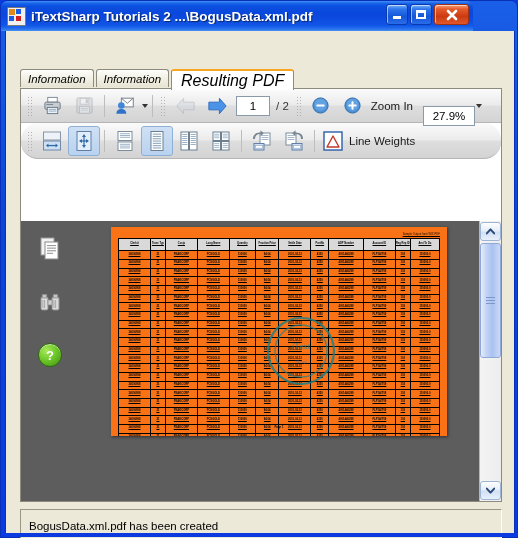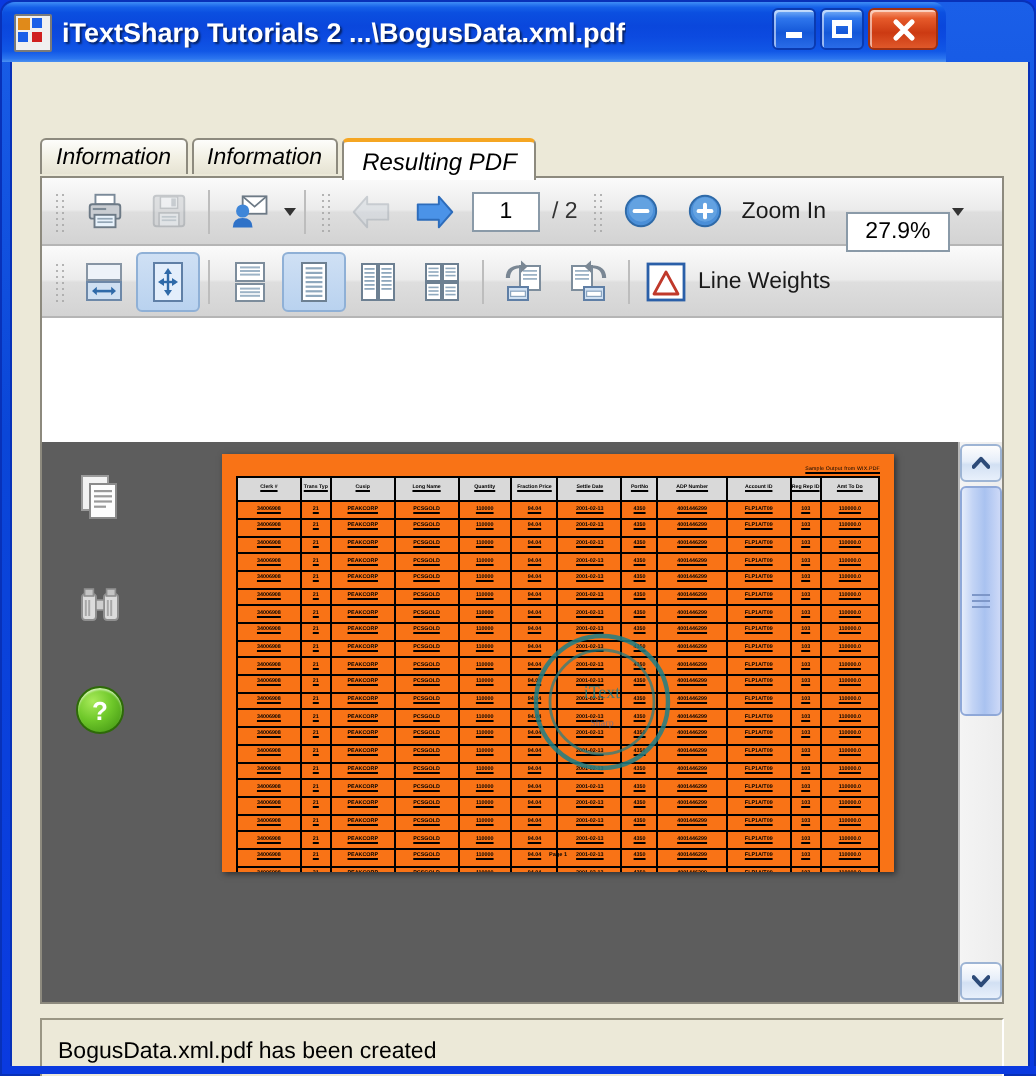--- a/index.html
+++ b/index.html
@@ -89,36 +89,36 @@
     background:linear-gradient(180deg,#fdfdfb 0%,#f1efe2 55%,#e6e3d3 100%);
     border:1px solid #8d8a7e;border-bottom:none;
     border-radius:3px 3px 0 0;
     font-size:11.5px;color:#000;
     display:flex;align-items:center;padding:0 7px;margin-right:2px;
     cursor:pointer;position:relative;
   }
   .tab.active{
     height:21px;background:#fff;border-color:#8d8a7e;
     border-top:2px solid #f5a623;
-    z-index:3;padding:0 9px;font-size:12px;
+    z-index:3;padding:0 9px;font-size:16px;
   }
   #tabpanel{
     position:absolute;left:14px;top:57px;width:482px;height:414px;
     background:#fff;border:1px solid #8d8a7e;box-sizing:border-box;
     overflow:hidden;
   }
 
   
   .toolbar{
     height:34px;box-sizing:border-box;
     background:linear-gradient(180deg,#fbfbfb 0%,#ebebeb 48%,#dedede 52%,#d3d3d3 100%);
     border-bottom:1px solid #b5b5b5;
     display:flex;align-items:center;padding:0 3px;
   }
-  .toolbar.row2{height:36px;}
+  .toolbar.row2{height:36px;border-radius:17px;}
   .gripper{
     width:6px;height:20px;margin:0 3px;flex:0 0 auto;
     background-image:radial-gradient(circle,#a8a8a8 34%,transparent 36%);
     background-size:3px 3px;opacity:.85;
   }
   .tb-sep{width:1px;height:22px;background:#bdbdbd;margin:0 4px;flex:0 0 auto;}
   .tbi{
     width:30px;height:28px;flex:0 0 auto;
     display:flex;align-items:center;justify-content:center;
     border:1px solid transparent;border-radius:3px;cursor:pointer;

